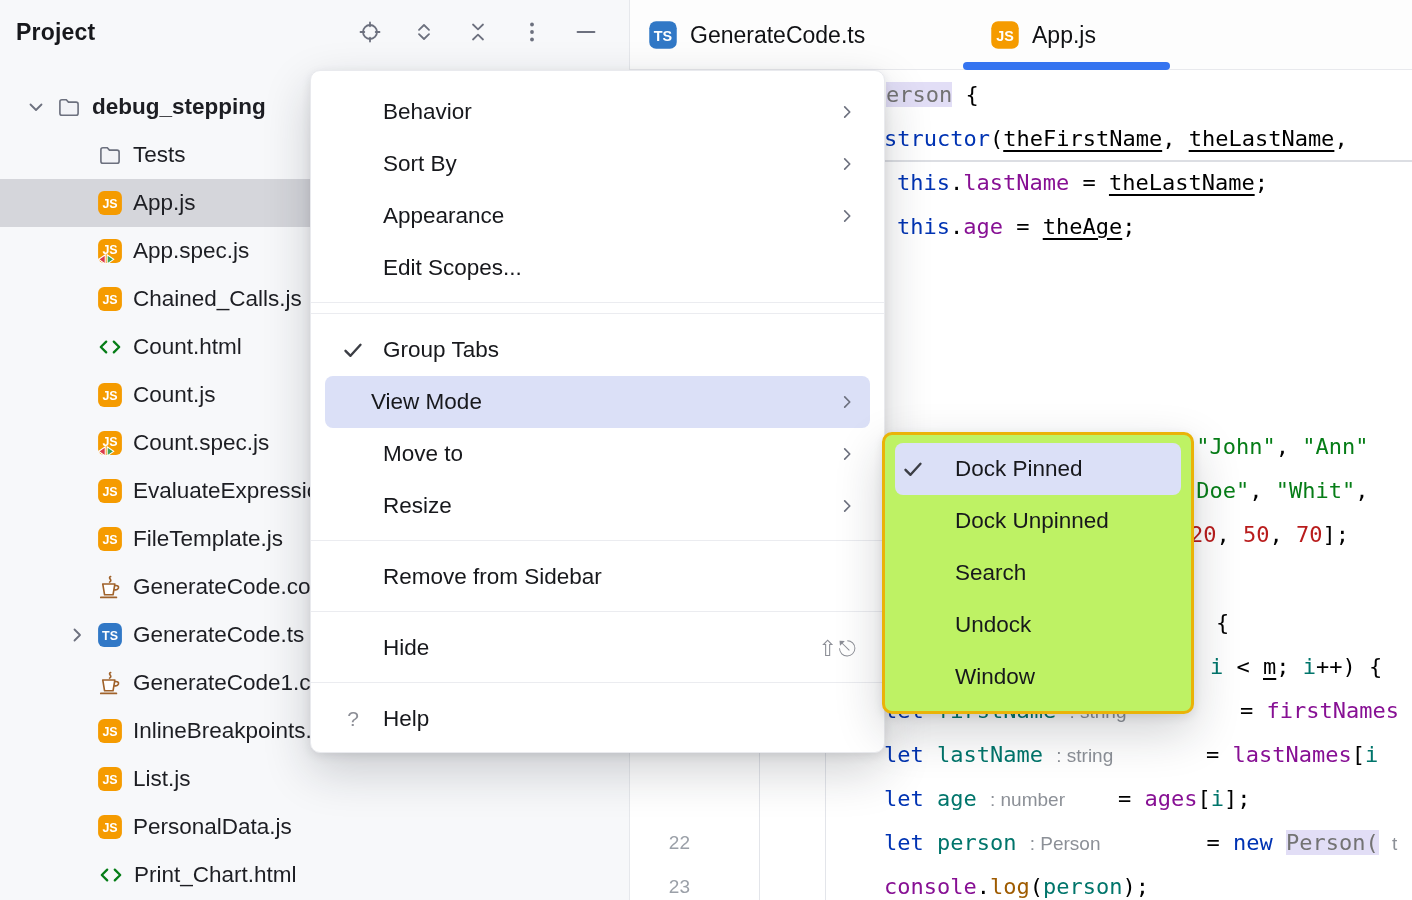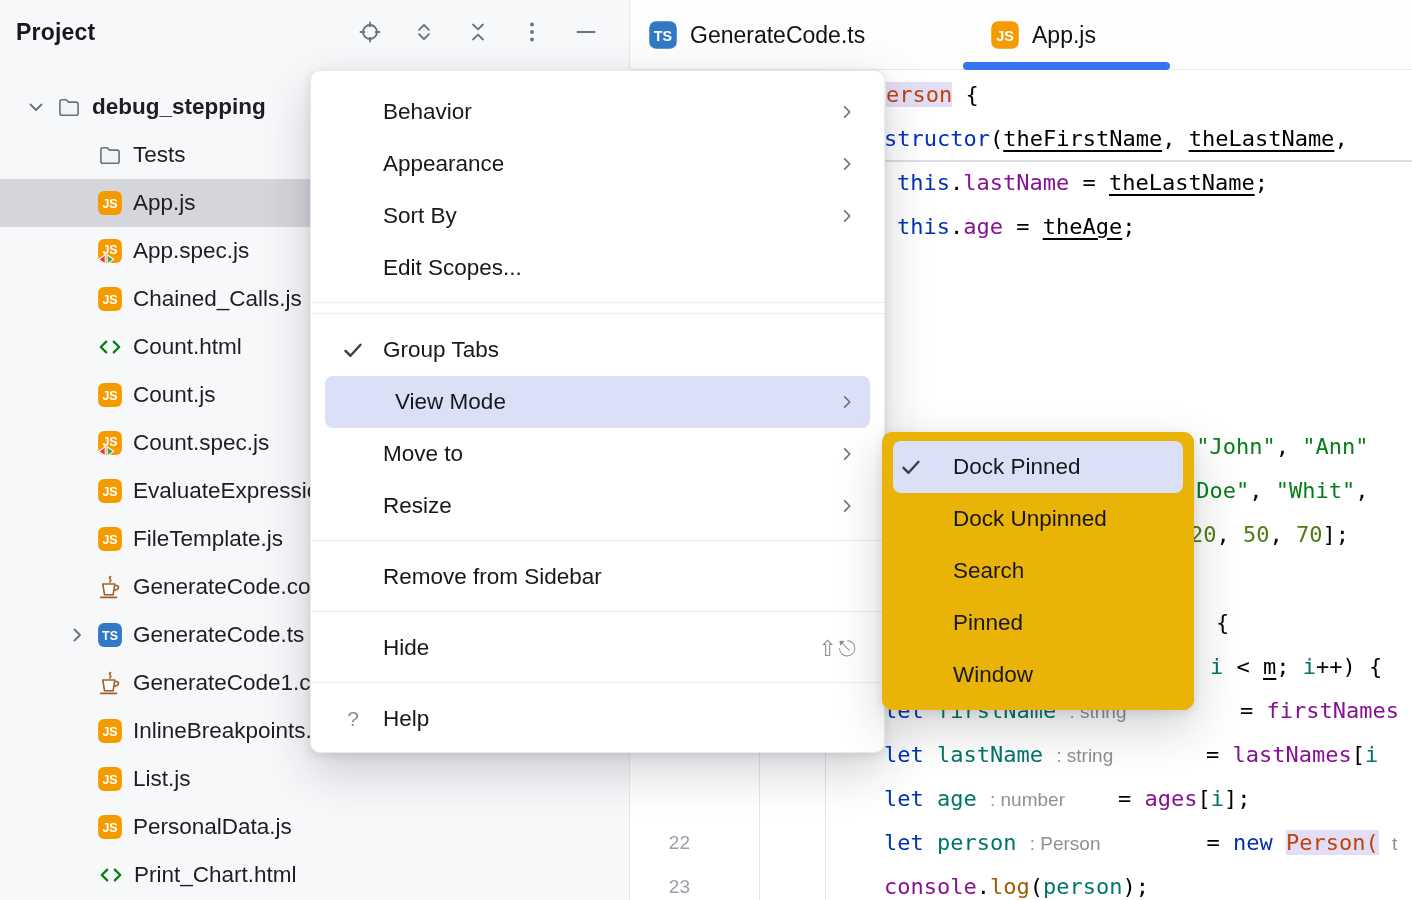--- a/index.html
+++ b/index.html
@@ -33,42 +33,42 @@
   .tab-underline{position:absolute;left:963px;top:62px;width:207px;height:8px;border-radius:4px;background:#3574F0;}
   .sticky-border{position:absolute;left:630px;top:160px;width:782px;height:2px;background:#DCDEE3;}
   .gutline{position:absolute;top:70px;width:1px;height:830px;background:#E3E5EA;}
   .lnum{position:absolute;left:630px;width:60px;height:44px;line-height:44px;text-align:right;
         font-size:19px;color:#9BA0A8;}
   .codeline{position:absolute;height:44px;line-height:44px;white-space:pre;
             font-family:"DejaVu Sans Mono",monospace;font-size:22px;color:#000;}
   .s-kw{color:#0033B3;}
   .s-fld{color:#871094;}
   .s-str{color:#067D17;}
-  .s-num{color:#4d7c0f;}
+  .s-num{color:#b91c1c;}
   .s-loc{color:#00756B;}
   .s-mth{color:#9E5B00;}
   .s-pun{color:#000000;}
   .s-param{color:#000000;text-decoration:underline;text-underline-offset:4px;}
-  .s-hl{background:#E2DEF6;color:#c2410c;}
+  .s-hl{background:#E2DEF6;color:#737373;}
   .s-inlay{font-family:"Liberation Sans",sans-serif;font-size:19px;color:#8C9097;}
   
   .menu{position:absolute;left:310px;top:70px;width:575px;box-sizing:border-box;background:#fff;
         border:1px solid #E9EAEE;border-radius:10px;padding:15px 0 7px;z-index:10;
         box-shadow:0 18px 48px rgba(25,28,40,.20),0 3px 10px rgba(25,28,40,.10);}
   .mi{height:52px;display:flex;align-items:center;padding:0 26px 0 30px;font-size:22.5px;color:#17181C;}
   .mi .islot{width:42px;flex:none;display:flex;align-items:center;}
   .mi .islot svg{width:24px;height:24px;}
   .mi .arrow{margin-left:auto;display:flex;}
   .mi .arrow svg{width:22px;height:22px;}
   .mi .shortcut{margin-left:auto;color:#8C8E96;font-size:21px;}
   .mi .shortcut.keys{font-family:"DejaVu Sans",sans-serif;font-size:22px;letter-spacing:2px;}
-  .mi.hl{background:#DBE0F7;border-radius:8px;margin:0 14px;padding:0 12px 0 28px;}
+  .mi.hl{background:#DBE0F7;border-radius:8px;margin:0 14px;padding:0 12px 0 4px;}
   .msep{height:1px;background:#EBECF0;margin:8px 0 10px;}
-  .submenu{position:absolute;left:882px;top:432px;width:312px;box-sizing:border-box;background:#eab308;
-           border:1px solid #eab308;border-radius:10px;padding:8px 0;z-index:11;
+  .submenu{position:absolute;left:882px;top:432px;width:312px;box-sizing:border-box;background:#bef264;
+           border:3px solid #eab308;border-radius:10px;padding:8px 0;z-index:11;
            box-shadow:0 18px 48px rgba(25,28,40,.20),0 3px 10px rgba(25,28,40,.10);}
   .smi{height:52px;display:flex;align-items:center;padding:0 16px;font-size:22.5px;color:#17181C;}
   .smi .islot{width:36px;flex:none;display:flex;align-items:center;}
   .smi .islot svg{width:24px;height:24px;}
   .smi .lab{margin-left:18px;}
   .smi.hl{background:#DBE0F7;border-radius:8px;margin:0 10px;padding:0 16px 0 6px;}
 </style>
 </head>
 <body>
 
@@ -363,30 +363,30 @@
         <span class="islot"></span>
         <span>Behavior</span>
         <span class="arrow">
           <svg viewBox="0 0 24 24">
             <path d="M9.5 6.5 15 12l-5.5 5.5" fill="none" stroke="#6C707E" stroke-width="1.8" stroke-linecap="round" stroke-linejoin="round"></path>
           </svg>
         </span>
       </div>
       <div class="mi">
         <span class="islot"></span>
+        <span>Sort By</span>
+        <span class="arrow">
+          <svg viewBox="0 0 24 24">
+            <path d="M9.5 6.5 15 12l-5.5 5.5" fill="none" stroke="#6C707E" stroke-width="1.8" stroke-linecap="round" stroke-linejoin="round"></path>
+          </svg>
+        </span>
+      </div>
+      <div class="mi">
+        <span class="islot"></span>
         <span>Appearance</span>
-        <span class="arrow">
-          <svg viewBox="0 0 24 24">
-            <path d="M9.5 6.5 15 12l-5.5 5.5" fill="none" stroke="#6C707E" stroke-width="1.8" stroke-linecap="round" stroke-linejoin="round"></path>
-          </svg>
-        </span>
-      </div>
-      <div class="mi">
-        <span class="islot"></span>
-        <span>Sort By</span>
         <span class="arrow">
           <svg viewBox="0 0 24 24">
             <path d="M9.5 6.5 15 12l-5.5 5.5" fill="none" stroke="#6C707E" stroke-width="1.8" stroke-linecap="round" stroke-linejoin="round"></path>
           </svg>
         </span>
       </div>
       <div class="mi">
         <span class="islot"></span>
         <span>Edit Scopes...</span>
       </div>
@@ -461,21 +461,21 @@
       <div class="smi">
         <span class="islot"></span>
         <span class="lab">Dock Unpinned</span>
       </div>
       <div class="smi">
         <span class="islot"></span>
         <span class="lab">Search</span>
       </div>
       <div class="smi">
         <span class="islot"></span>
-        <span class="lab">Pinned</span>
+        <span class="lab">Undock</span>
       </div>
       <div class="smi">
         <span class="islot"></span>
         <span class="lab">Window</span>
       </div>
     </div>
 <div class="tab-underline"></div>
   </div>
 
 </body></html>

